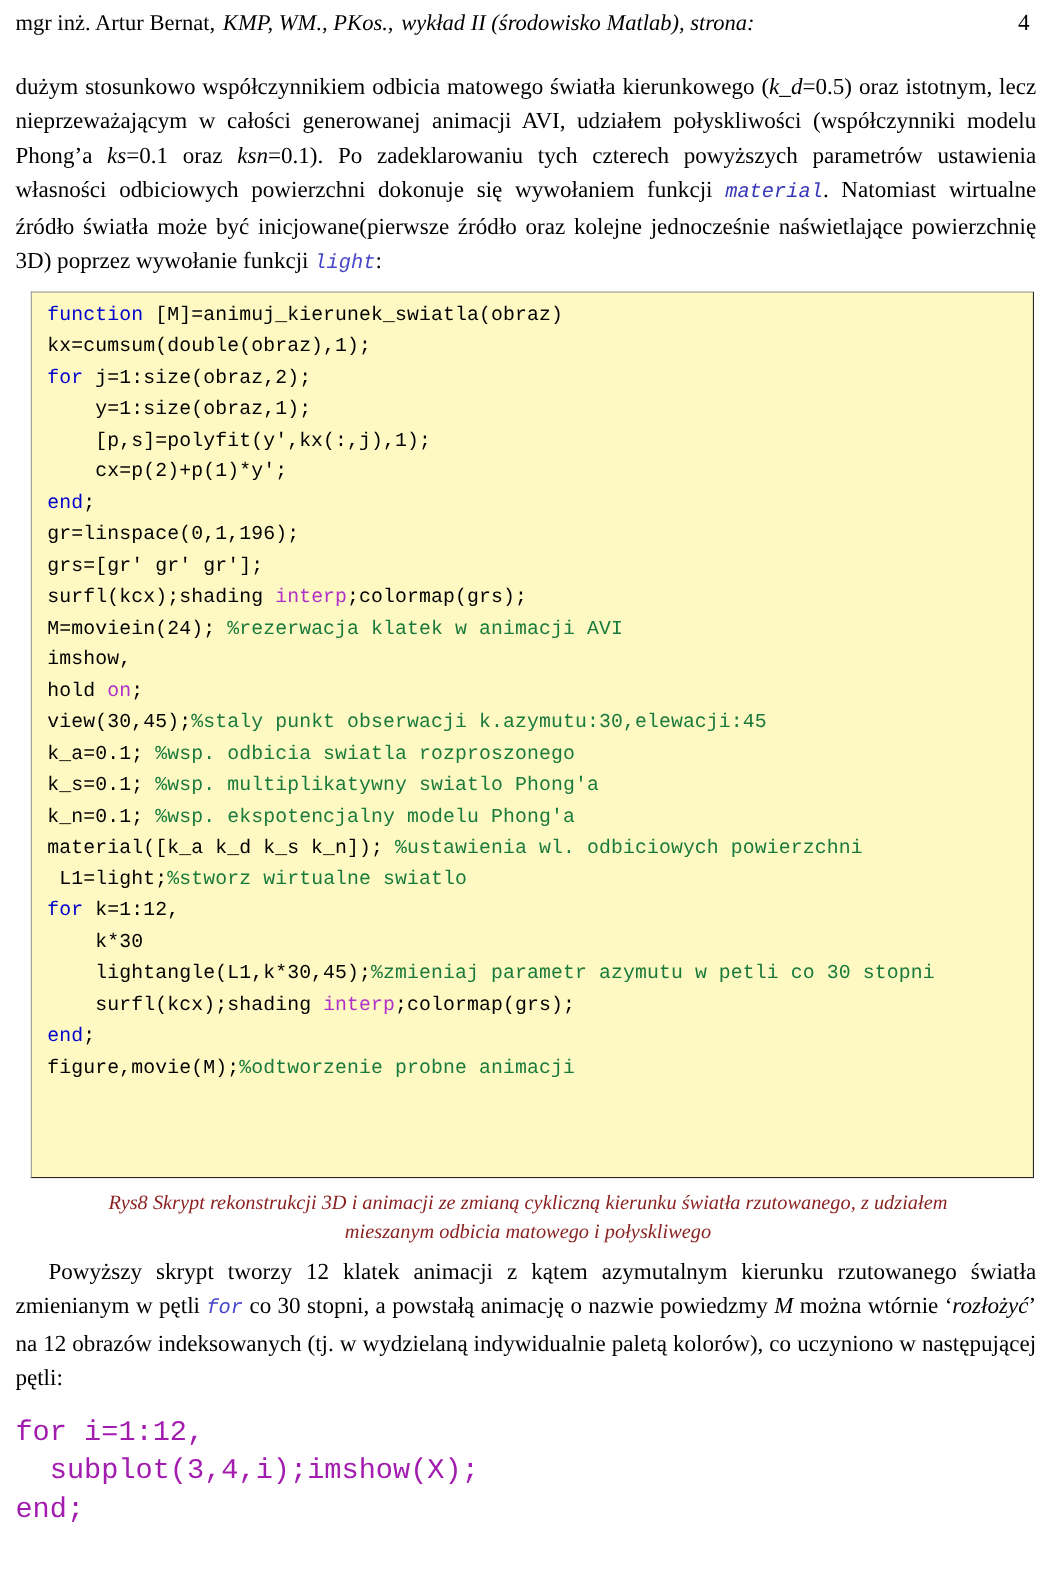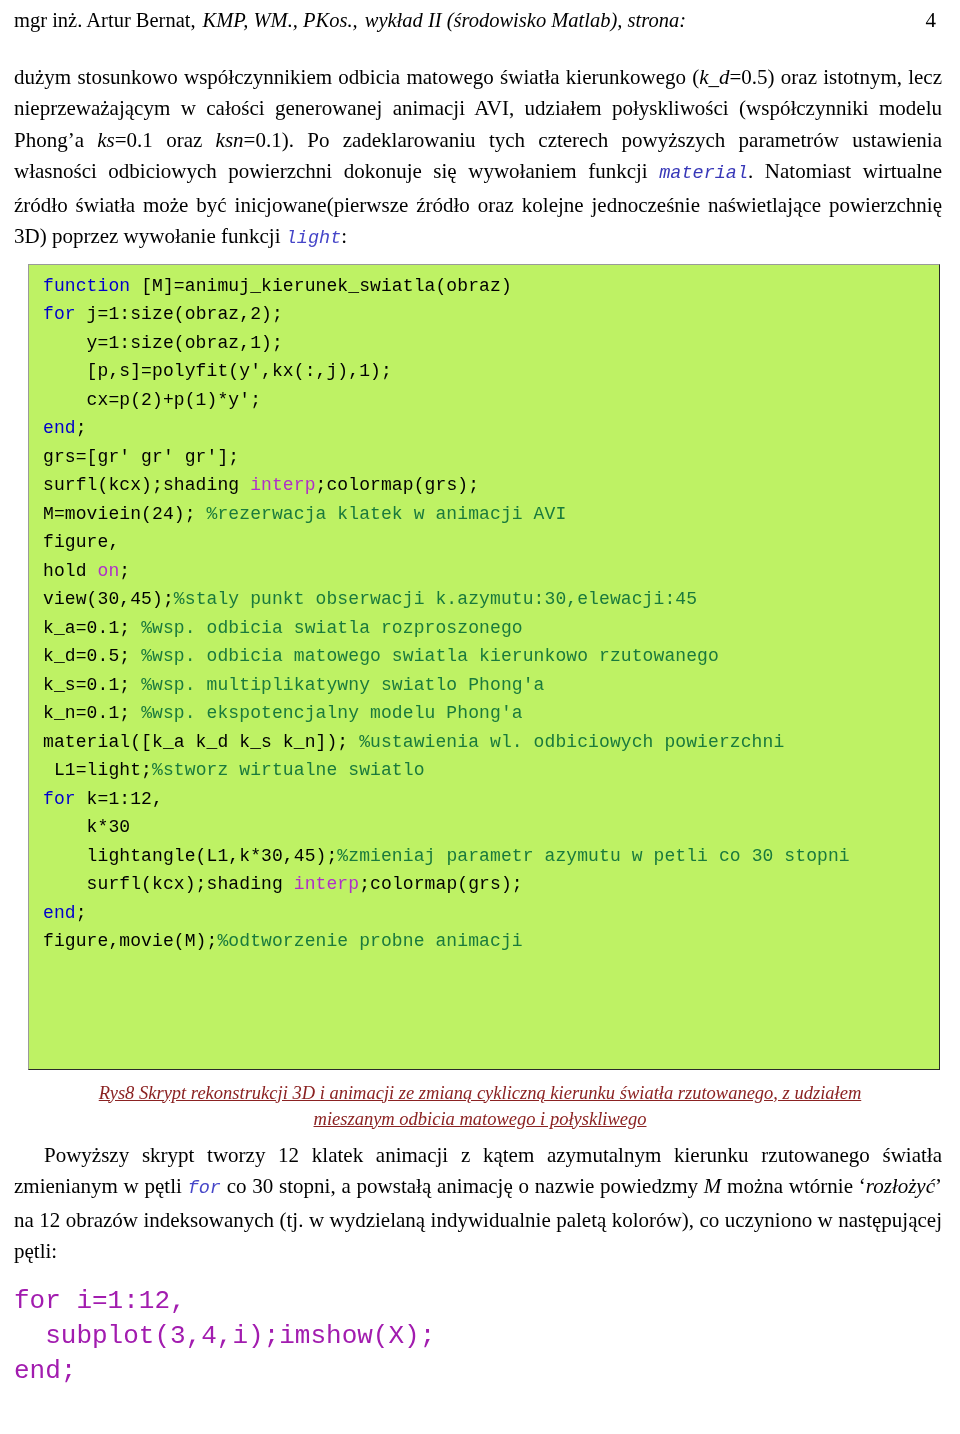--- a/index.html
+++ b/index.html
@@ -66,21 +66,21 @@
     font-size: 18.5px;
     color: #4646c8;
   }
 
   
   .codebox {
     margin: 9px 20px 0 28px;
     border: 1.5px solid #9a9a9a;
     border-right-color: #2a2a2a;
     border-bottom-color: #2a2a2a;
-    background: #bef264;
+    background: #fef9c3;
     padding: 7px 0 7px 14px;
     overflow: hidden;
     height: 806px;
     box-sizing: border-box;
   }
   .code-line {
     font-family: "Liberation Mono", "DejaVu Sans Mono", monospace;
     font-size: 18px;
     line-height: 28.5px;
     white-space: pre;
@@ -92,21 +92,20 @@
   .pk   { color: #b030c8; }
 
   
   .caption {
     margin: 10px 38px 0 38px;
     text-align: center;
     font-style: italic;
     font-size: 18.5px;
     line-height: 26px;
     color: #8b2222;
-    text-decoration: underline;
   }
 
   
   .snippet {
     margin: 16px 0 0 14px;
   }
   .snippet .s-line {
     font-family: "Liberation Mono", "DejaVu Sans Mono", monospace;
     font-size: 26px;
     line-height: 35px;
@@ -126,33 +125,34 @@
     <span class="header-spacer"></span>
     <span class="header-page">4</span>
   </div>
 
   <div class="body-block">
     <p class="just first"><span>dużym stosunkowo współczynnikiem odbicia matowego światła kierunkowego (</span><span class="it">k_d</span><span>=0.5) oraz istotnym, lecz nieprzeważającym w całości generowanej animacji AVI, udziałem połyskliwości (współczynniki modelu Phong’a </span><span class="it">ks</span><span>=0.1 oraz </span><span class="it">ksn</span><span>=0.1). Po zadeklarowaniu tych czterech powyższych parametrów ustawienia własności odbiciowych powierzchni dokonuje się wywołaniem funkcji </span><span class="mono-inline">material</span><span>. Natomiast wirtualne źródło światła może być inicjowane(pierwsze źródło oraz kolejne jednocześnie naświetlające powierzchnię 3D) poprzez wywołanie funkcji </span><span class="mono-inline-blue">light</span><span>:</span></p>
   </div>
 
   <div class="codebox" id="codebox">
       <div class="code-line"><span class="kw">function </span><span>[M]=animuj_kierunek_swiatla(obraz)</span></div>
+      <div class="code-line"><span>kx=cumsum(double(obraz),1);</span></div>
       <div class="code-line"><span class="kw">for </span><span>j=1:size(obraz,2);</span></div>
       <div class="code-line"><span>    y=1:size(obraz,1);</span></div>
       <div class="code-line"><span>    [p,s]=polyfit(y',kx(:,j),1);</span></div>
       <div class="code-line"><span>    cx=p(2)+p(1)*y';</span></div>
       <div class="code-line"><span class="kw">end</span><span>;</span></div>
+      <div class="code-line"><span>gr=linspace(0,1,196);</span></div>
       <div class="code-line"><span>grs=[gr' gr' gr'];</span></div>
       <div class="code-line"><span>surfl(kcx);shading </span><span class="pk">interp</span><span>;colormap(grs);</span></div>
       <div class="code-line"><span>M=moviein(24); </span><span class="cm">%rezerwacja klatek w animacji AVI</span></div>
-      <div class="code-line"><span>figure,</span></div>
+      <div class="code-line"><span>imshow,</span></div>
       <div class="code-line"><span>hold </span><span class="pk">on</span><span>;</span></div>
       <div class="code-line"><span>view(30,45);</span><span class="cm">%staly punkt obserwacji k.azymutu:30,elewacji:45</span></div>
       <div class="code-line"><span>k_a=0.1; </span><span class="cm">%wsp. odbicia swiatla rozproszonego</span></div>
-      <div class="code-line"><span>k_d=0.5; </span><span class="cm">%wsp. odbicia matowego swiatla kierunkowo rzutowanego</span></div>
       <div class="code-line"><span>k_s=0.1; </span><span class="cm">%wsp. multiplikatywny swiatlo Phong'a</span></div>
       <div class="code-line"><span>k_n=0.1; </span><span class="cm">%wsp. ekspotencjalny modelu Phong'a</span></div>
       <div class="code-line"><span>material([k_a k_d k_s k_n]); </span><span class="cm">%ustawienia wl. odbiciowych powierzchni</span></div>
       <div class="code-line"><span> L1=light;</span><span class="cm">%stworz wirtualne swiatlo</span></div>
       <div class="code-line"><span class="kw">for </span><span>k=1:12,</span></div>
       <div class="code-line"><span>    k*30</span></div>
       <div class="code-line"><span>    lightangle(L1,k*30,45);</span><span class="cm">%zmieniaj parametr azymutu w petli co 30 stopni</span></div>
       <div class="code-line"><span>    surfl(kcx);shading </span><span class="pk">interp</span><span>;colormap(grs);</span></div>
       <div class="code-line"><span class="kw">end</span><span>;</span></div>
       <div class="code-line"><span>figure,movie(M);</span><span class="cm">%odtworzenie probne animacji</span></div>

